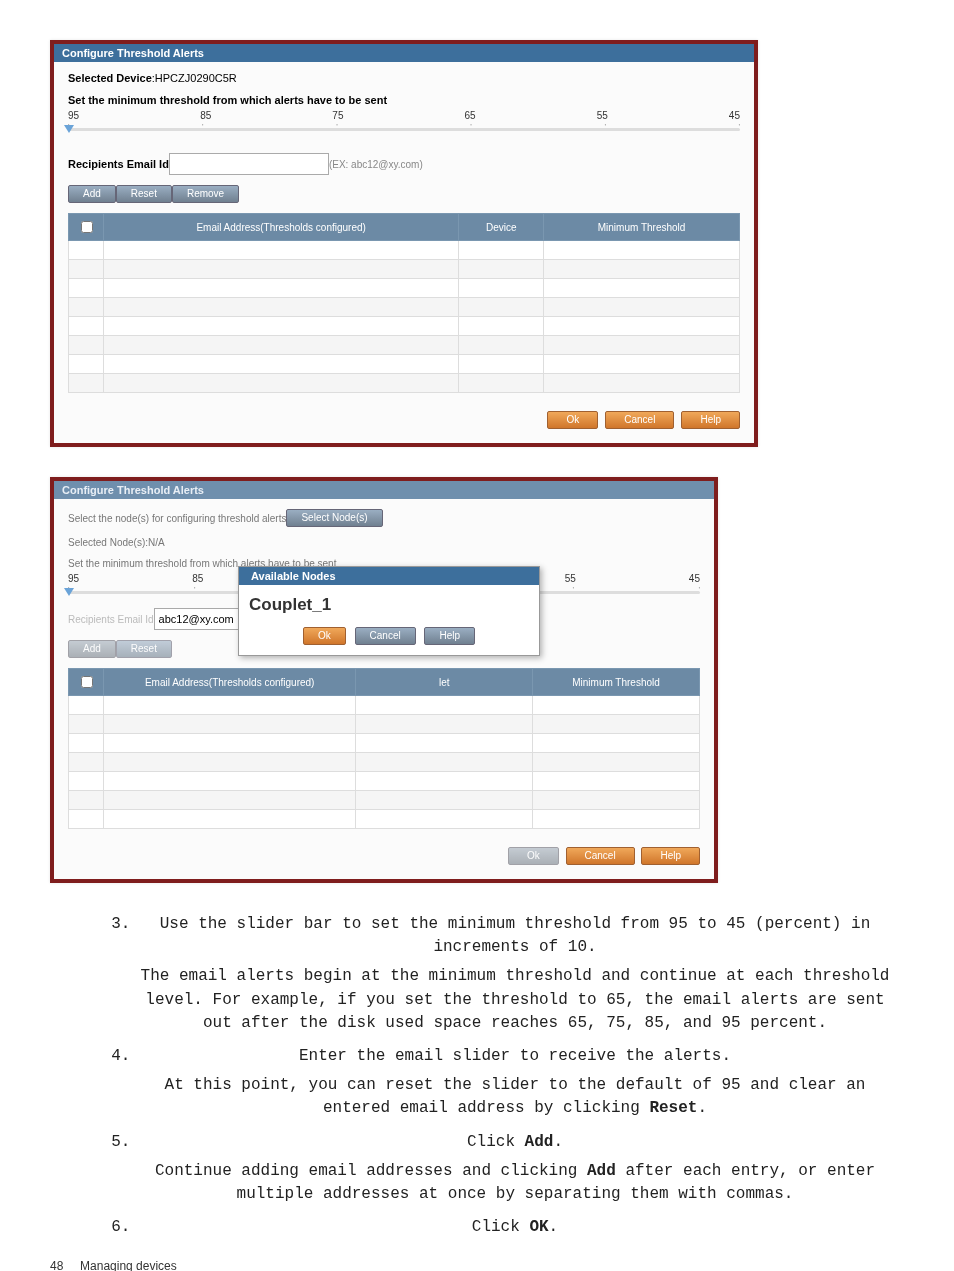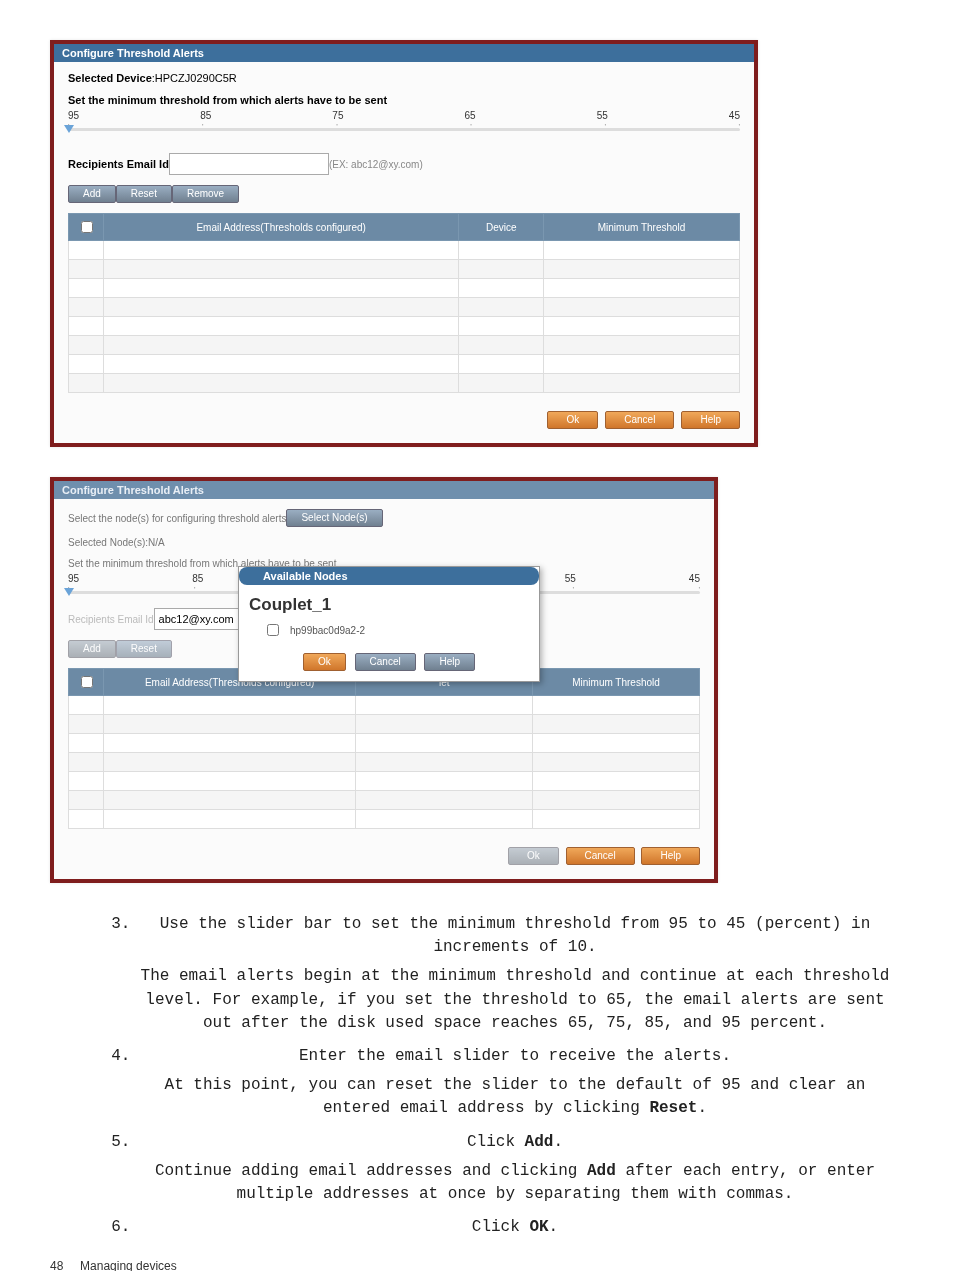--- a/index.html
+++ b/index.html
@@ -156,24 +156,23 @@
     top: -42px;
     width: 300px;
     background: #fff;
     border: 1px solid #999;
     box-shadow: 2px 2px 6px rgba(0,0,0,0.3);
     z-index: 10;
   }
   .overlay-header {
     background: #3d6f9c;
     color: #fff;
-    padding: 3px 24px;
+    padding: 3px 12px;
     font-size: 11px;
     font-weight: bold;
-    border-radius: 8px;
   }
   .overlay-body {
     padding: 8px 10px 10px 10px;
   }
   .overlay-body .group-caption {
     font-weight: bold;
     color: #333;
     font-size: 17px;
     margin-bottom: 4px;
     margin-top: 2px;
@@ -387,24 +386,20 @@
       </div>
       <div class="row faded-behind">
         <button class="btn disabled">Add</button>
         <button class="btn">Reset</button>
       </div>
 
       <div class="overlay-dialog">
         <div class="overlay-header">Available Nodes</div>
         <div class="overlay-body">
           <div class="group-caption">Couplet_1</div>
-          <div class="node-row">
-            <input type="checkbox" class="chk" style="">
-            <span>hp99bac0d9a2-2</span>
-          </div>
           <div class="overlay-btns">
             <button class="btn orange">Ok</button>
             <button class="btn">Cancel</button>
             <button class="btn">Help</button>
           </div>
         </div>
       </div>
     </div>
 
     <table class="table" style="margin-top:0;">

